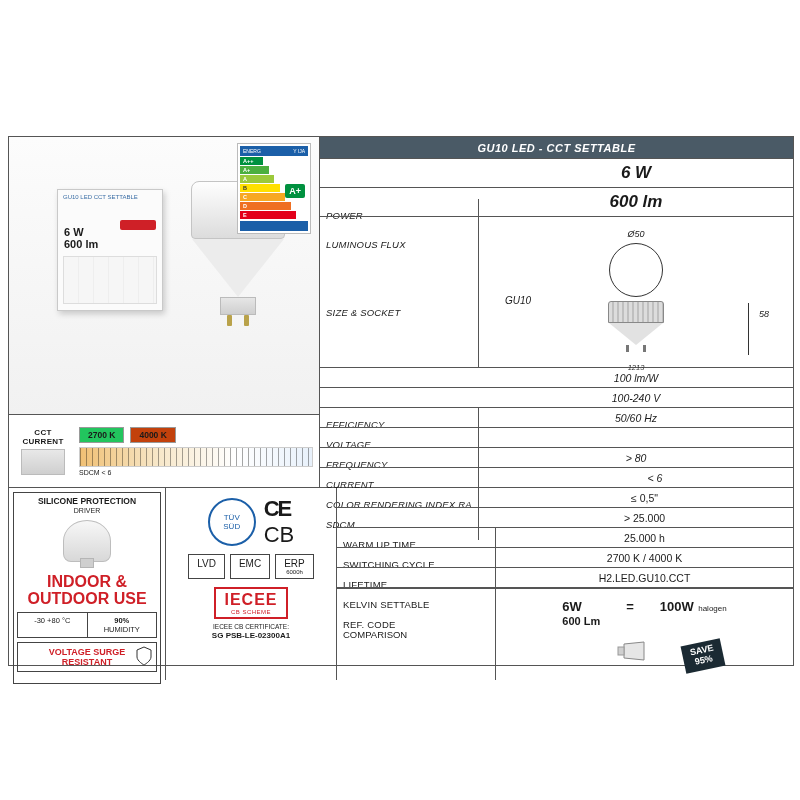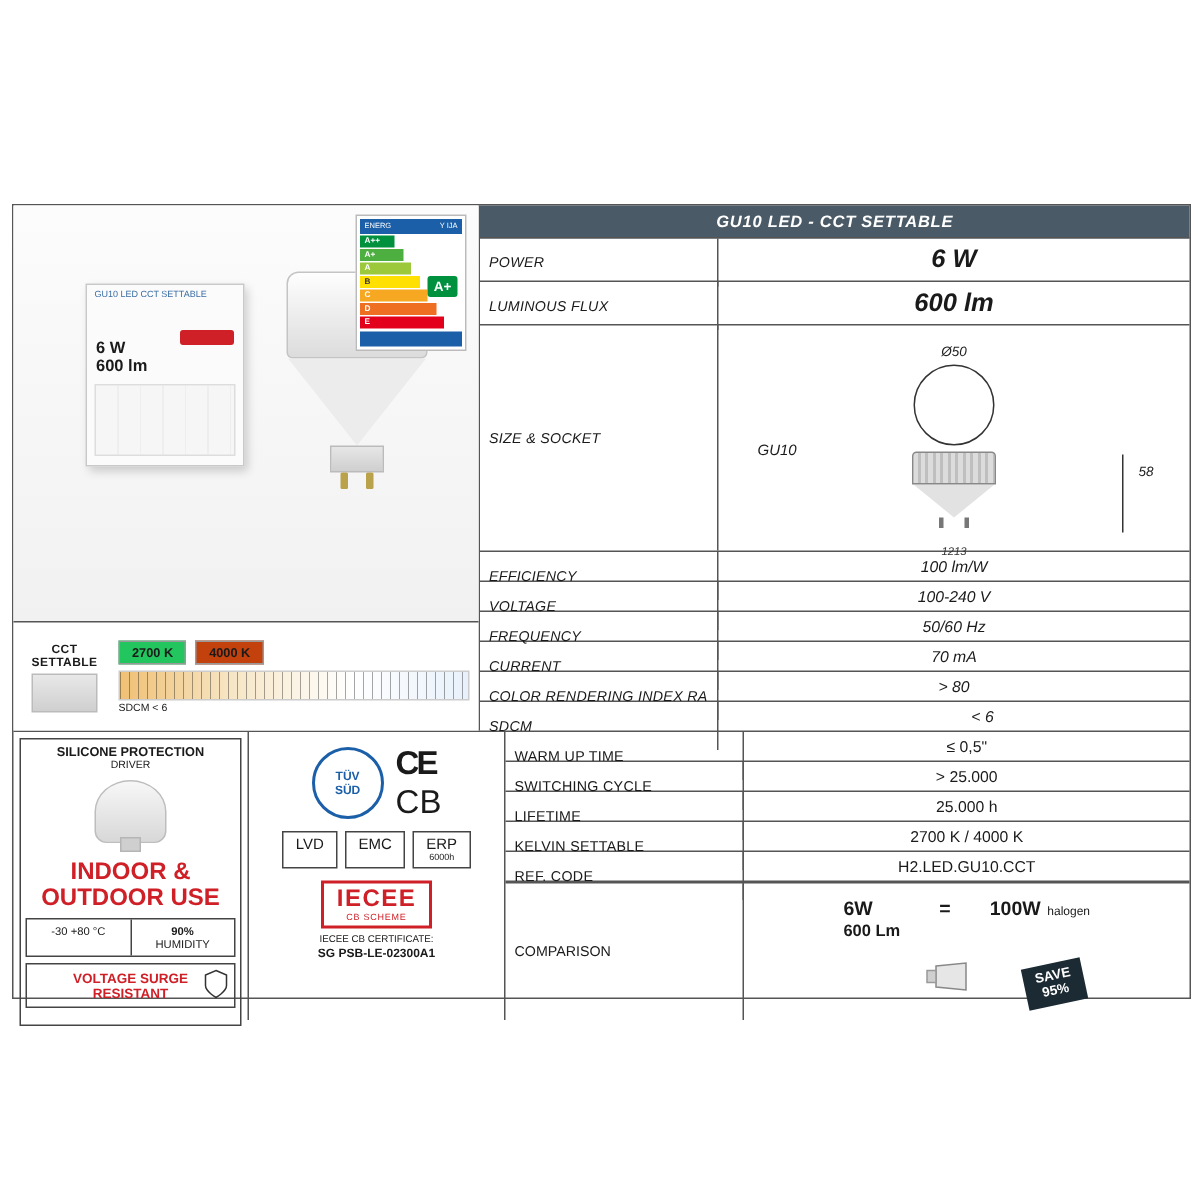--- a/index.html
+++ b/index.html
@@ -20,21 +20,21 @@
 
   
   .hdr{
     background:#4a5a66;color:#fff;font-size:11px;font-weight:bold;
     letter-spacing:.5px;text-align:center;padding:5px 0 4px;border-bottom:1px solid #555;
   }
 
   
   .row{display:flex;border-bottom:1px solid #555;font-size:10.5px;}
   .row:last-child{border-bottom:none;gap:38px;}
-  .row .k{width:146px;padding:16px 6px;display:flex;align-items:center;border-right:1px solid #555;text-transform:uppercase;font-size:9.5px;letter-spacing:.2px;}
+  .row .k{width:146px;padding:16px 6px;display:flex;align-items:center;border-right:1px solid #555;text-transform:uppercase;font-size:9.5px;letter-spacing:.2px;margin-top:40px;}
   .row .v{flex:1;display:flex;align-items:center;justify-content:center;padding:4px 6px;text-align:center;}
   .big{font-size:17px;font-weight:bold;}
   .r-power{height:28px;}
   .r-flux{height:28px;}
   .r-size{height:150px;}
   .r-std{height:19px;}
 
   
   .sizecell{flex:1;position:relative;}
   .dim-top{position:absolute;top:12px;left:0;right:0;text-align:center;font-size:9px;color:#222;}
@@ -118,21 +118,21 @@
   .sil-bulb{width:46px;height:40px;border-radius:50% 50% 8px 8px;background:linear-gradient(180deg,#f7f7f7,#d8d8d8);border:1px solid #bdbdbd;position:relative;}
   .sil-bulb:after{content:"";position:absolute;left:50%;bottom:-7px;transform:translateX(-50%);width:12px;height:8px;background:#cfcfcf;border:1px solid #b5b5b5;}
   .sil-use{color:#cf1f27;font-weight:bold;font-size:16px;text-align:center;line-height:1.05;margin-top:6px;}
   .sil-row{display:flex;border:1px solid #444;margin-top:4px;}
   .sil-row div{flex:1;text-align:center;font-size:7.5px;padding:3px 1px;}
   .sil-row div+div{border-left:1px solid #444;}
   .sil-vsr{border:1px solid #444;margin-top:4px;font-size:9px;font-weight:bold;color:#cf1f27;text-align:center;padding:4px 2px;position:relative;}
   .sil-vsr svg{position:absolute;right:4px;top:3px;}
 
   .tuv{display:flex;align-items:center;gap:8px;margin-top:4px;}
-  .tuv-circ{width:44px;height:44px;border-radius:50%;border:2px solid #1b5fa8;color:#1b5fa8;font-size:8px;font-weight:bold;display:flex;flex-direction:column;align-items:center;justify-content:center;}
+  .tuv-circ{width:44px;height:44px;border-radius:50%;border:2px solid #1b5fa8;color:#1b5fa8;font-size:8px;font-weight:normal;display:flex;flex-direction:column;align-items:center;justify-content:center;}
   .ce{font-size:22px;font-weight:bold;letter-spacing:-2px;}
   .cb{font-size:22px;font-weight:normal;}
   .tags{display:flex;gap:5px;margin-top:6px;}
   .tag{border:1px solid #444;font-size:10px;padding:3px 8px;}
   .tag small{display:block;font-size:6px;text-align:center;}
   .iecee{border:2px solid #cf1f27;color:#cf1f27;margin-top:8px;padding:2px 8px;text-align:center;}
   .iecee b{font-size:16px;letter-spacing:1px;}
   .iecee small{display:block;font-size:6px;letter-spacing:.5px;}
   .ieceetxt{font-size:6.5px;text-align:center;margin-top:4px;line-height:1.3;}
   .ieceetxt b{font-size:8px;}
@@ -193,21 +193,21 @@
           <div class="bar" style="background:#f7a823;width:62%">C</div>
           <div class="bar" style="background:#ef6f22;width:70%">D</div>
           <div class="bar" style="background:#e3001b;width:78%">E</div>
           <div class="en-foot"></div>
           <div class="en-badge">A+</div>
         </div>
       </div>
 
       <div class="cctbox">
         <div class="cct-left">
-          <div class="cct-title">CCT SETTABLE</div>
+          <div class="cct-title">CCT CURRENT</div>
           <div class="cct-sw"></div>
         </div>
         <div class="cct-mid">
           <div class="cct-chips">
             <span class="chip warm">2700 K</span>
             <span class="chip cool">4000 K</span>
           </div>
           <div class="cct-scale"></div>
           <div class="cct-sdcm">SDCM &lt; 6</div>
         </div>
@@ -253,21 +253,20 @@
       <div class="row r-std">
         <div class="k">VOLTAGE</div>
         <div class="v">100-240 V</div>
       </div>
       <div class="row r-std">
         <div class="k">FREQUENCY</div>
         <div class="v">50/60 Hz</div>
       </div>
       <div class="row r-std">
         <div class="k">CURRENT</div>
-        <div class="v">70 mA</div>
       </div>
       <div class="row r-std">
         <div class="k">COLOR RENDERING INDEX RA</div>
         <div class="v">&gt; 80</div>
       </div>
       <div class="row r-std">
         <div class="k">SDCM</div>
         <div class="v">&lt; 6</div>
       </div>
     </div>

